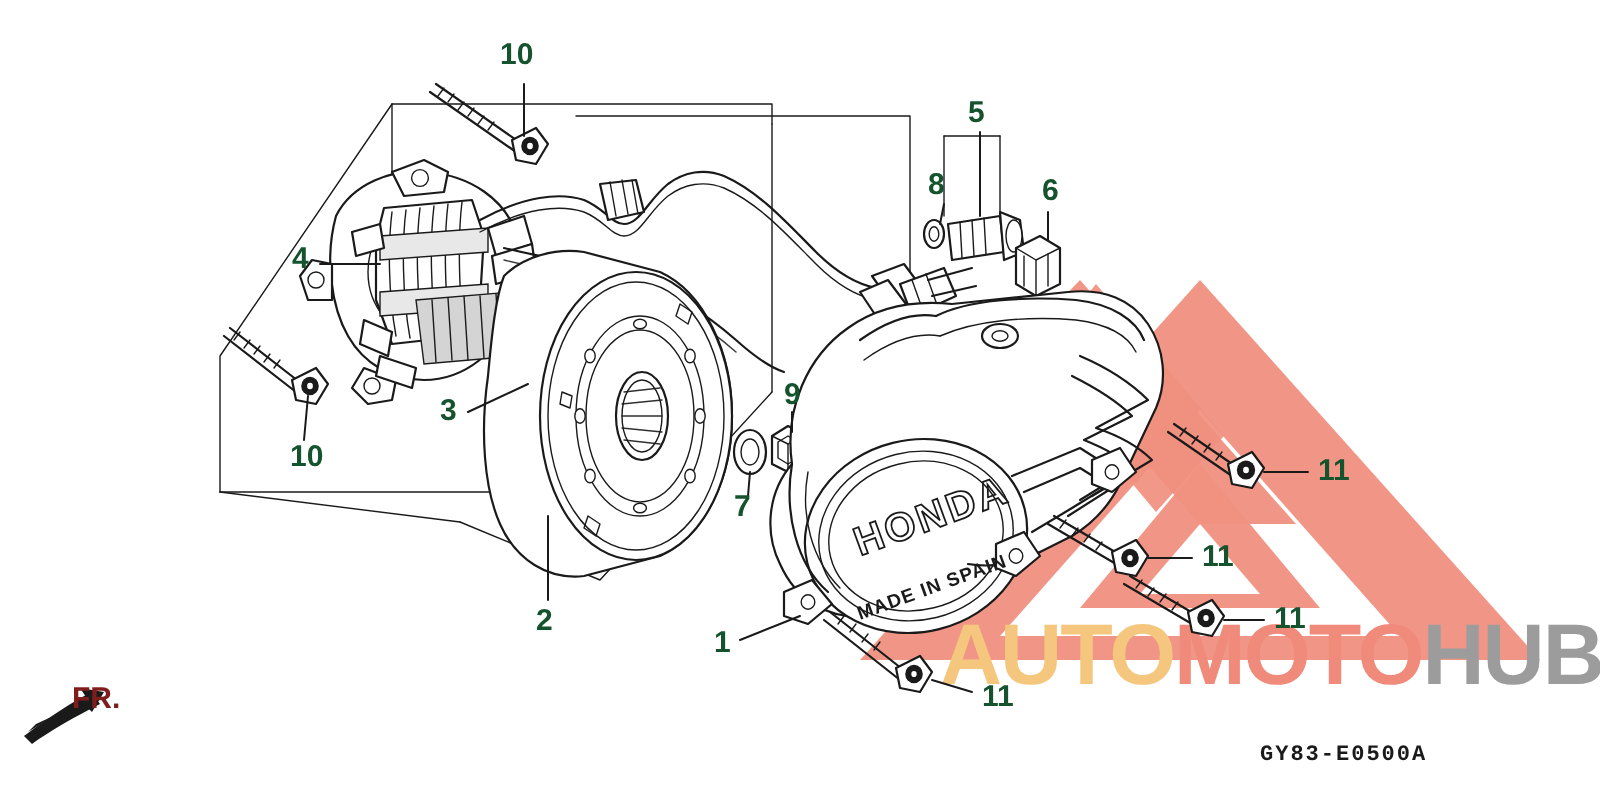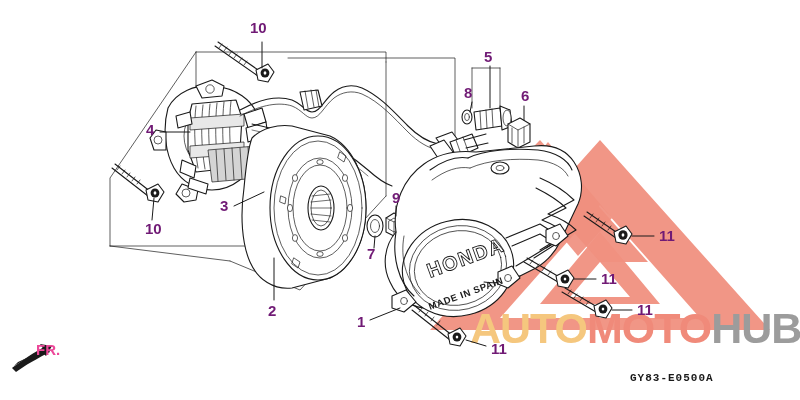--- a/index.html
+++ b/index.html
@@ -2,27 +2,27 @@
 <html><head>
 <meta charset="utf-8">
 <title>Parts Diagram</title>
 <style>
   html,body{margin:0;padding:0;background:#fff;}
   body{width:800px;height:400px;overflow:hidden;
        font-family:"Liberation Sans",sans-serif;}
   #stage{position:relative;width:800px;height:400px;background:#ffffff;}
   #stage svg{position:absolute;left:0;top:0;}
   .lbl{position:absolute;font-family:"Liberation Sans",sans-serif;
-       font-size:15px;font-weight:700;color:#701a75;line-height:1;
+       font-size:15px;font-weight:700;color:#14532d;line-height:1;
        letter-spacing:0px;white-space:nowrap;}
   .partno{position:absolute;font-family:"Liberation Mono",monospace;
           font-size:11px;font-weight:700;color:#1a1a1a;letter-spacing:1px;
           white-space:nowrap;}
   .fr{position:absolute;font-family:"Liberation Sans",sans-serif;
-      font-size:15px;font-weight:700;color:#ec4899;white-space:nowrap;}
+      font-size:15px;font-weight:700;color:#7f1d1d;white-space:nowrap;}
   .wm-text{position:absolute;font-family:"Liberation Sans",sans-serif;
            font-weight:700;font-size:43px;letter-spacing:-1px;
            white-space:nowrap;line-height:1;}
 </style>
 </head>
 <body>
 
 <div id="stage">
 
   <svg width="800" height="400" viewBox="0 0 800 400">

